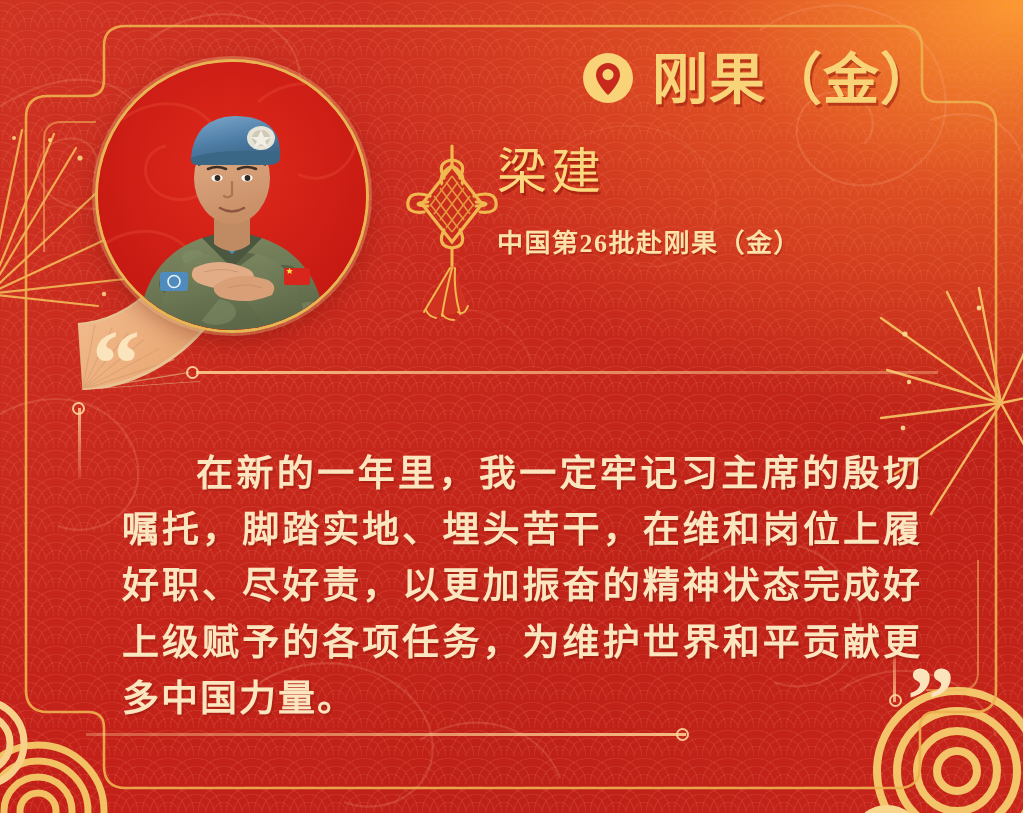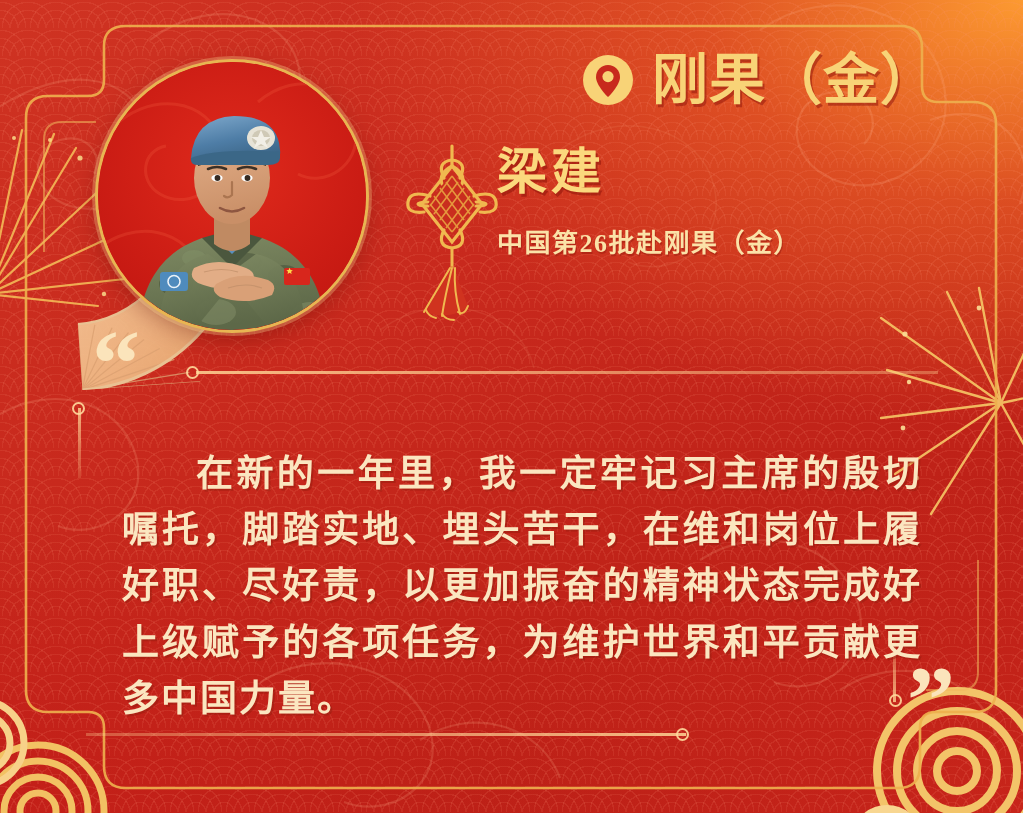--- a/index.html
+++ b/index.html
@@ -64,41 +64,41 @@
   .portrait{
     position:absolute;inset:0;border-radius:50%;
     box-shadow:0 0 0 3px #e8b552, 0 0 0 6px rgba(255,220,150,.30), 0 8px 26px rgba(90,10,5,.42);
     overflow:hidden;background:#cf1e17;
   }
   .portrait svg{display:block;width:100%;height:100%;}
 
   
   .loc{
     position:absolute;right:86px;top:52px;
-    display:flex;align-items:center;gap:18px;
+    display:flex;gap:18px;
   }
   .pin{width:52px;height:52px;flex:0 0 auto;}
   .pin svg{display:block;width:100%;height:100%;}
   .loc-text{
     font-family:"Liberation Serif","DejaVu Serif",serif;
     font-size:56px;font-weight:700;line-height:1;letter-spacing:1px;
     color:#f8d377;
     text-shadow:2px 3px 0 rgba(150,25,12,.55);
     white-space:nowrap;
   }
 
   
   .knot{position:absolute;left:398px;top:140px;width:108px;height:182px;}
   .knot svg{display:block;width:100%;height:100%;}
 
   
   .ident{position:absolute;left:497px;top:146px;}
   .name{
     font-family:"Liberation Serif","DejaVu Serif",serif;
-    font-size:50px;font-weight:700;line-height:1.06;letter-spacing:4px;
+    font-size:50px;font-weight:400;line-height:1.06;letter-spacing:4px;
     color:#fbd87d;
     text-shadow:2px 3px 0 rgba(148,24,12,.60);
     margin:0 0 14px 0;
   }
   .subline{
     font-family:"Liberation Serif","DejaVu Serif",serif;
     font-size:26px;font-weight:700;line-height:1.62;letter-spacing:1.5px;
     color:#fbe2a8;
     text-shadow:1px 2px 0 rgba(148,24,12,.45);
     white-space:nowrap;

